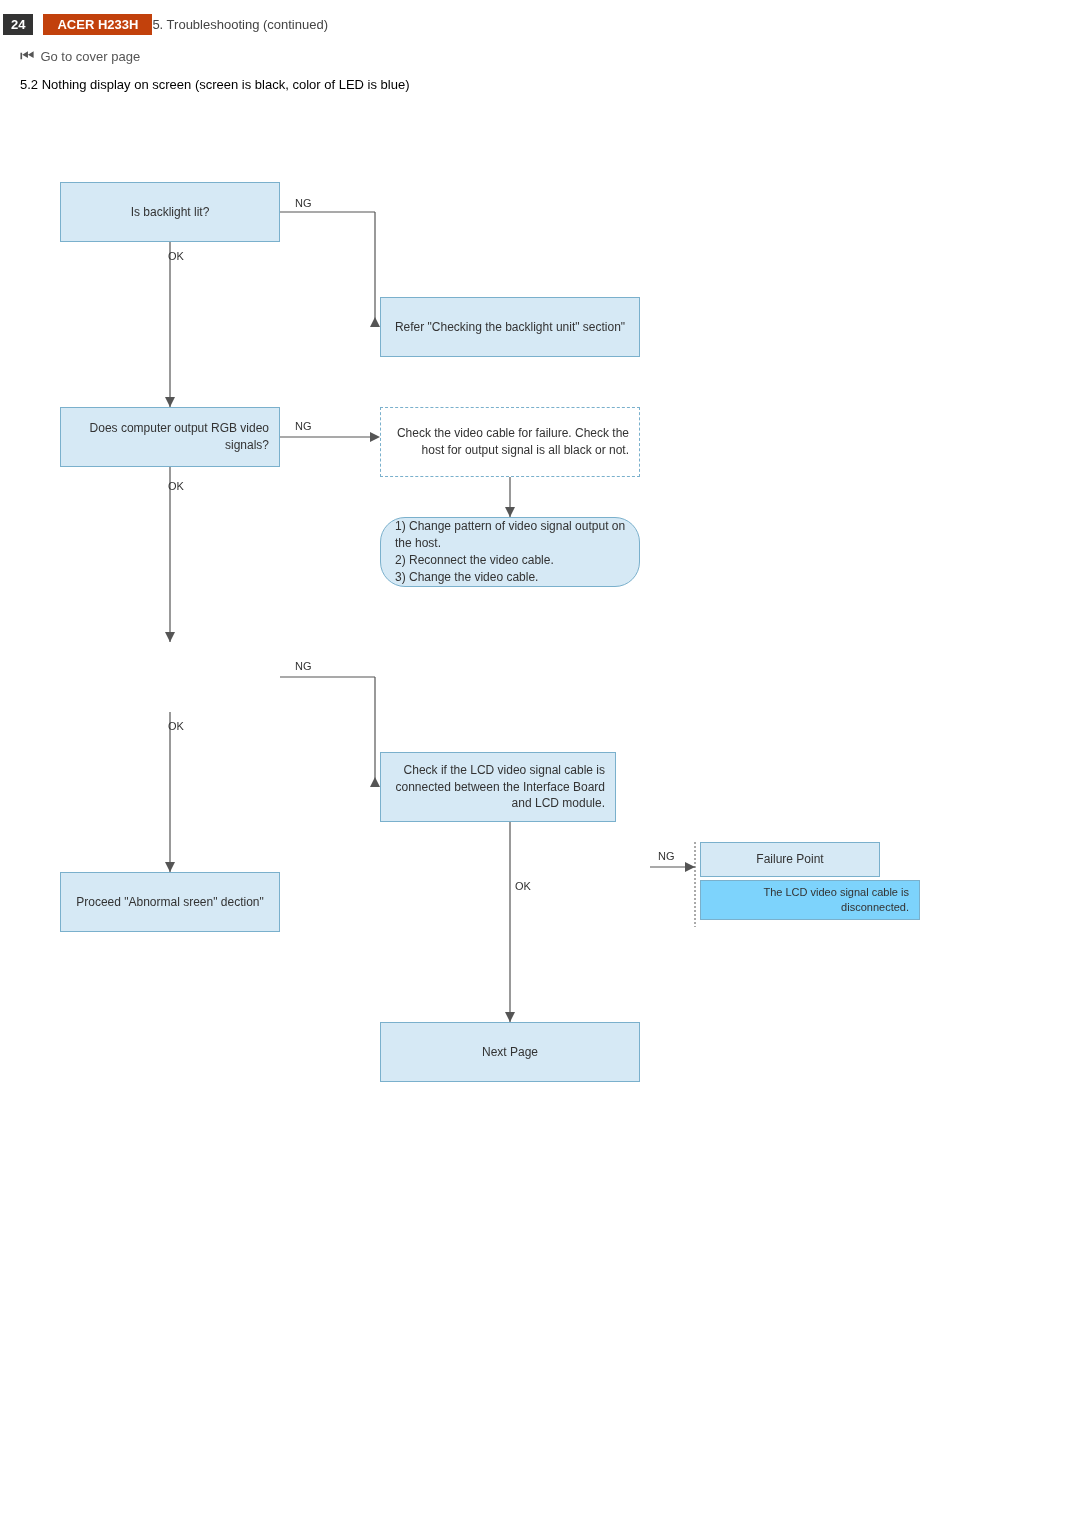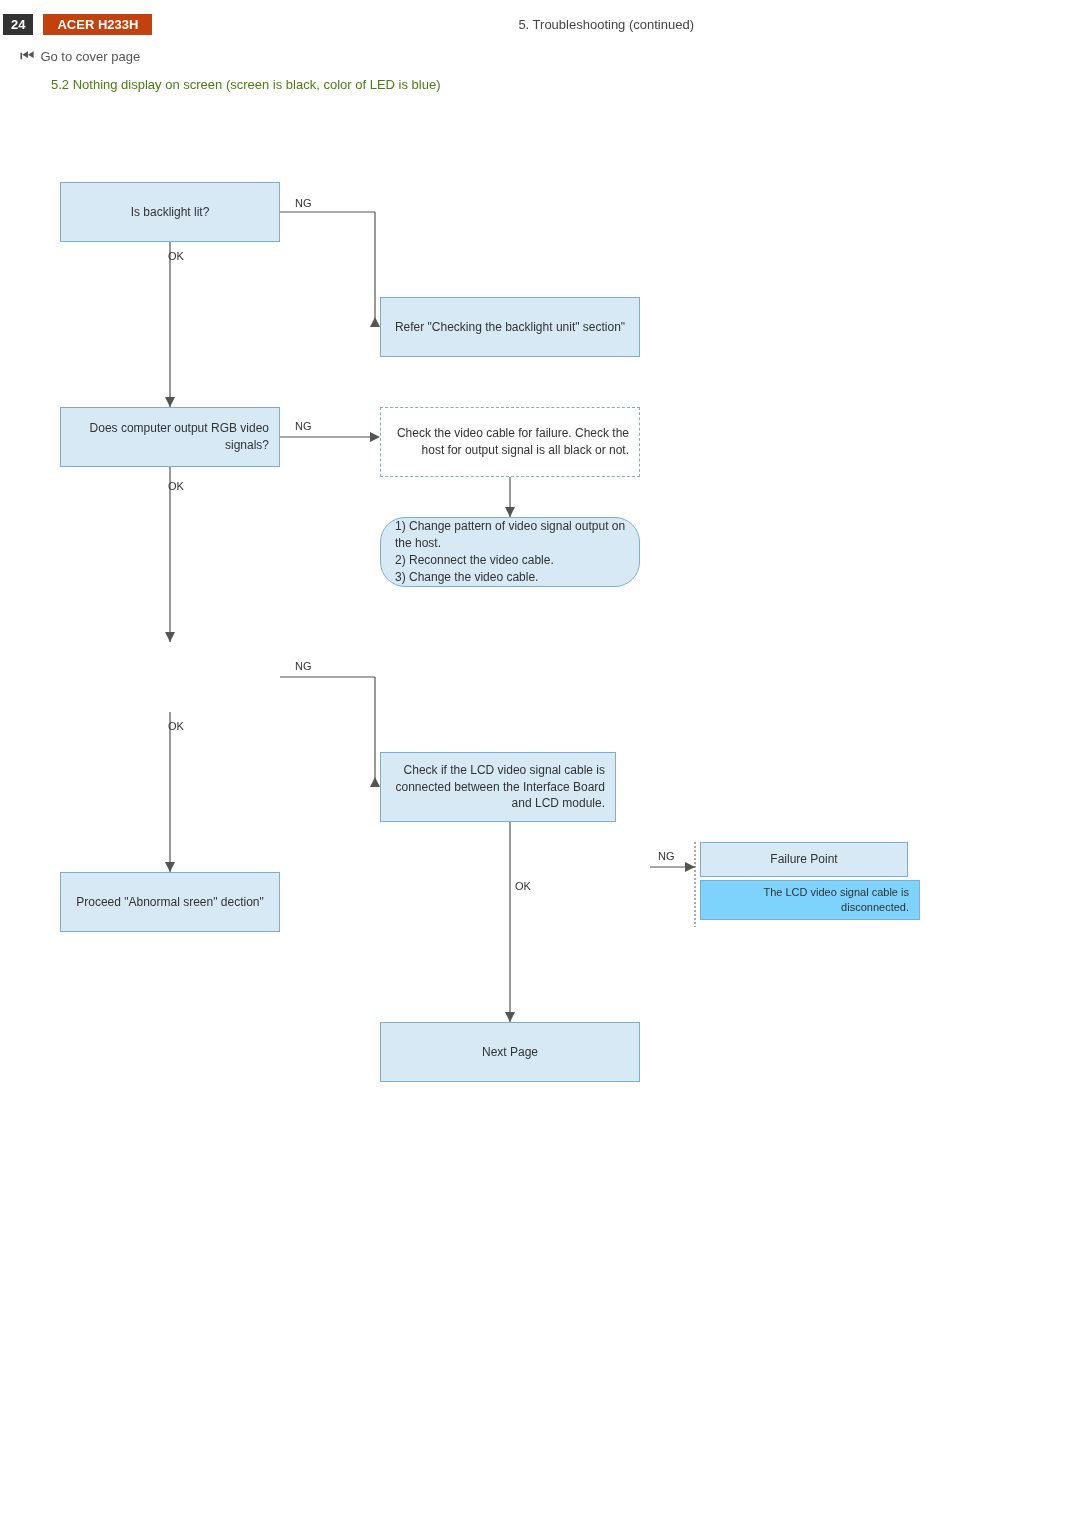--- a/index.html
+++ b/index.html
@@ -30,21 +30,20 @@
     }
     .model-label {
       background: #c2410c;
       color: #fff;
       font-weight: bold;
       font-size: 13px;
       padding: 3px 14px;
     }
     .header-title {
       flex: 1;
-      text-align: center;
       font-size: 13px;
       color: #444;
     }
 
     
     .nav-link {
       display: flex;
       align-items: center;
       padding: 6px 20px 4px 20px;
       color: #555;
@@ -54,22 +53,21 @@
     .nav-link .icon {
       margin-right: 6px;
       font-size: 16px;
       color: #555;
     }
 
     
     .section-title {
       padding: 8px 20px 0 20px;
       font-size: 13px;
-      color: #4d7c0f;
-      margin-left: 31px;
+      color: #000000;
     }
 
     
     .flowchart {
       position: relative;
       margin: 20px 20px 0 20px;
       height: 1050px;
     }
 
     
@@ -182,21 +180,21 @@
     <span style="white-space:pre-line;">1) Change pattern of video signal output on the host.
 2) Reconnect the video cable.
 3) Change the video cable.</span>
   </div>
 
 
   <div class="flow-box" style="left:360px; top:640px; width:236px; height:70px;">
     <span>Check if the LCD video signal cable is connected between the Interface Board and LCD module.</span>
   </div>
 
-  <div class="flow-box" style="left:680px; top:730px; width:208px; height:35px; background:#d6e9f5; border-color:#7ab0cc;">
+  <div class="flow-box" style="left:680px; top:730px; width:180px; height:35px; background:#d6e9f5; border-color:#7ab0cc;">
     <span>Failure Point</span>
   </div>
 
   <div class="flow-box" style="left:680px; top:768px; width:220px; height:40px; background:#7dd3fc; border-color:#7ab0cc; font-size:11px;">
     <span>The LCD video signal cable is disconnected.</span>
   </div>
 
   <div class="flow-box" style="left:40px; top:760px; width:220px; height:60px;">
     <span>Proceed "Abnormal sreen" dection"</span>
   </div>

